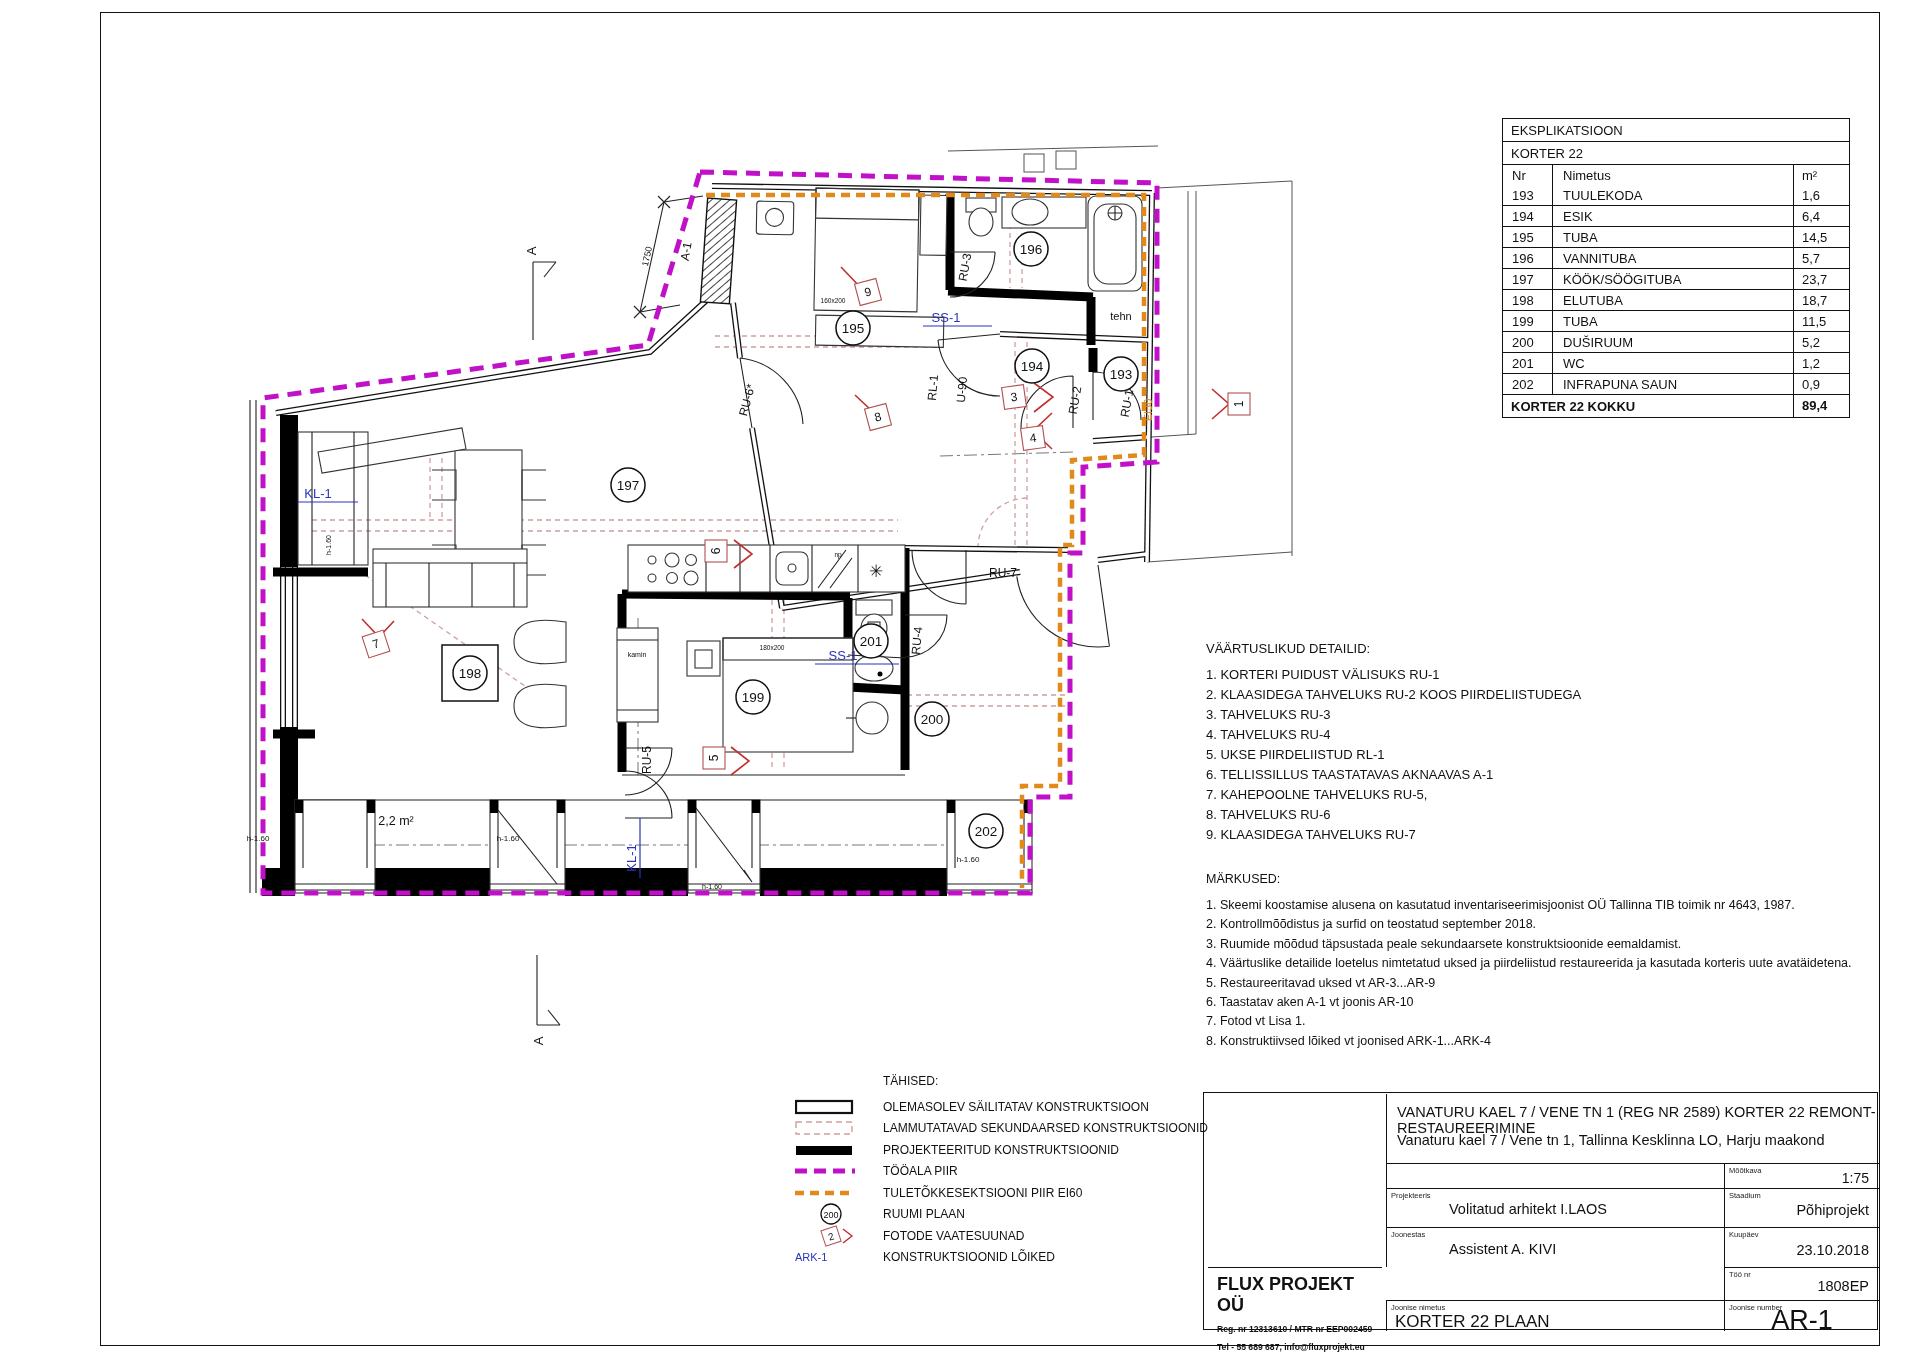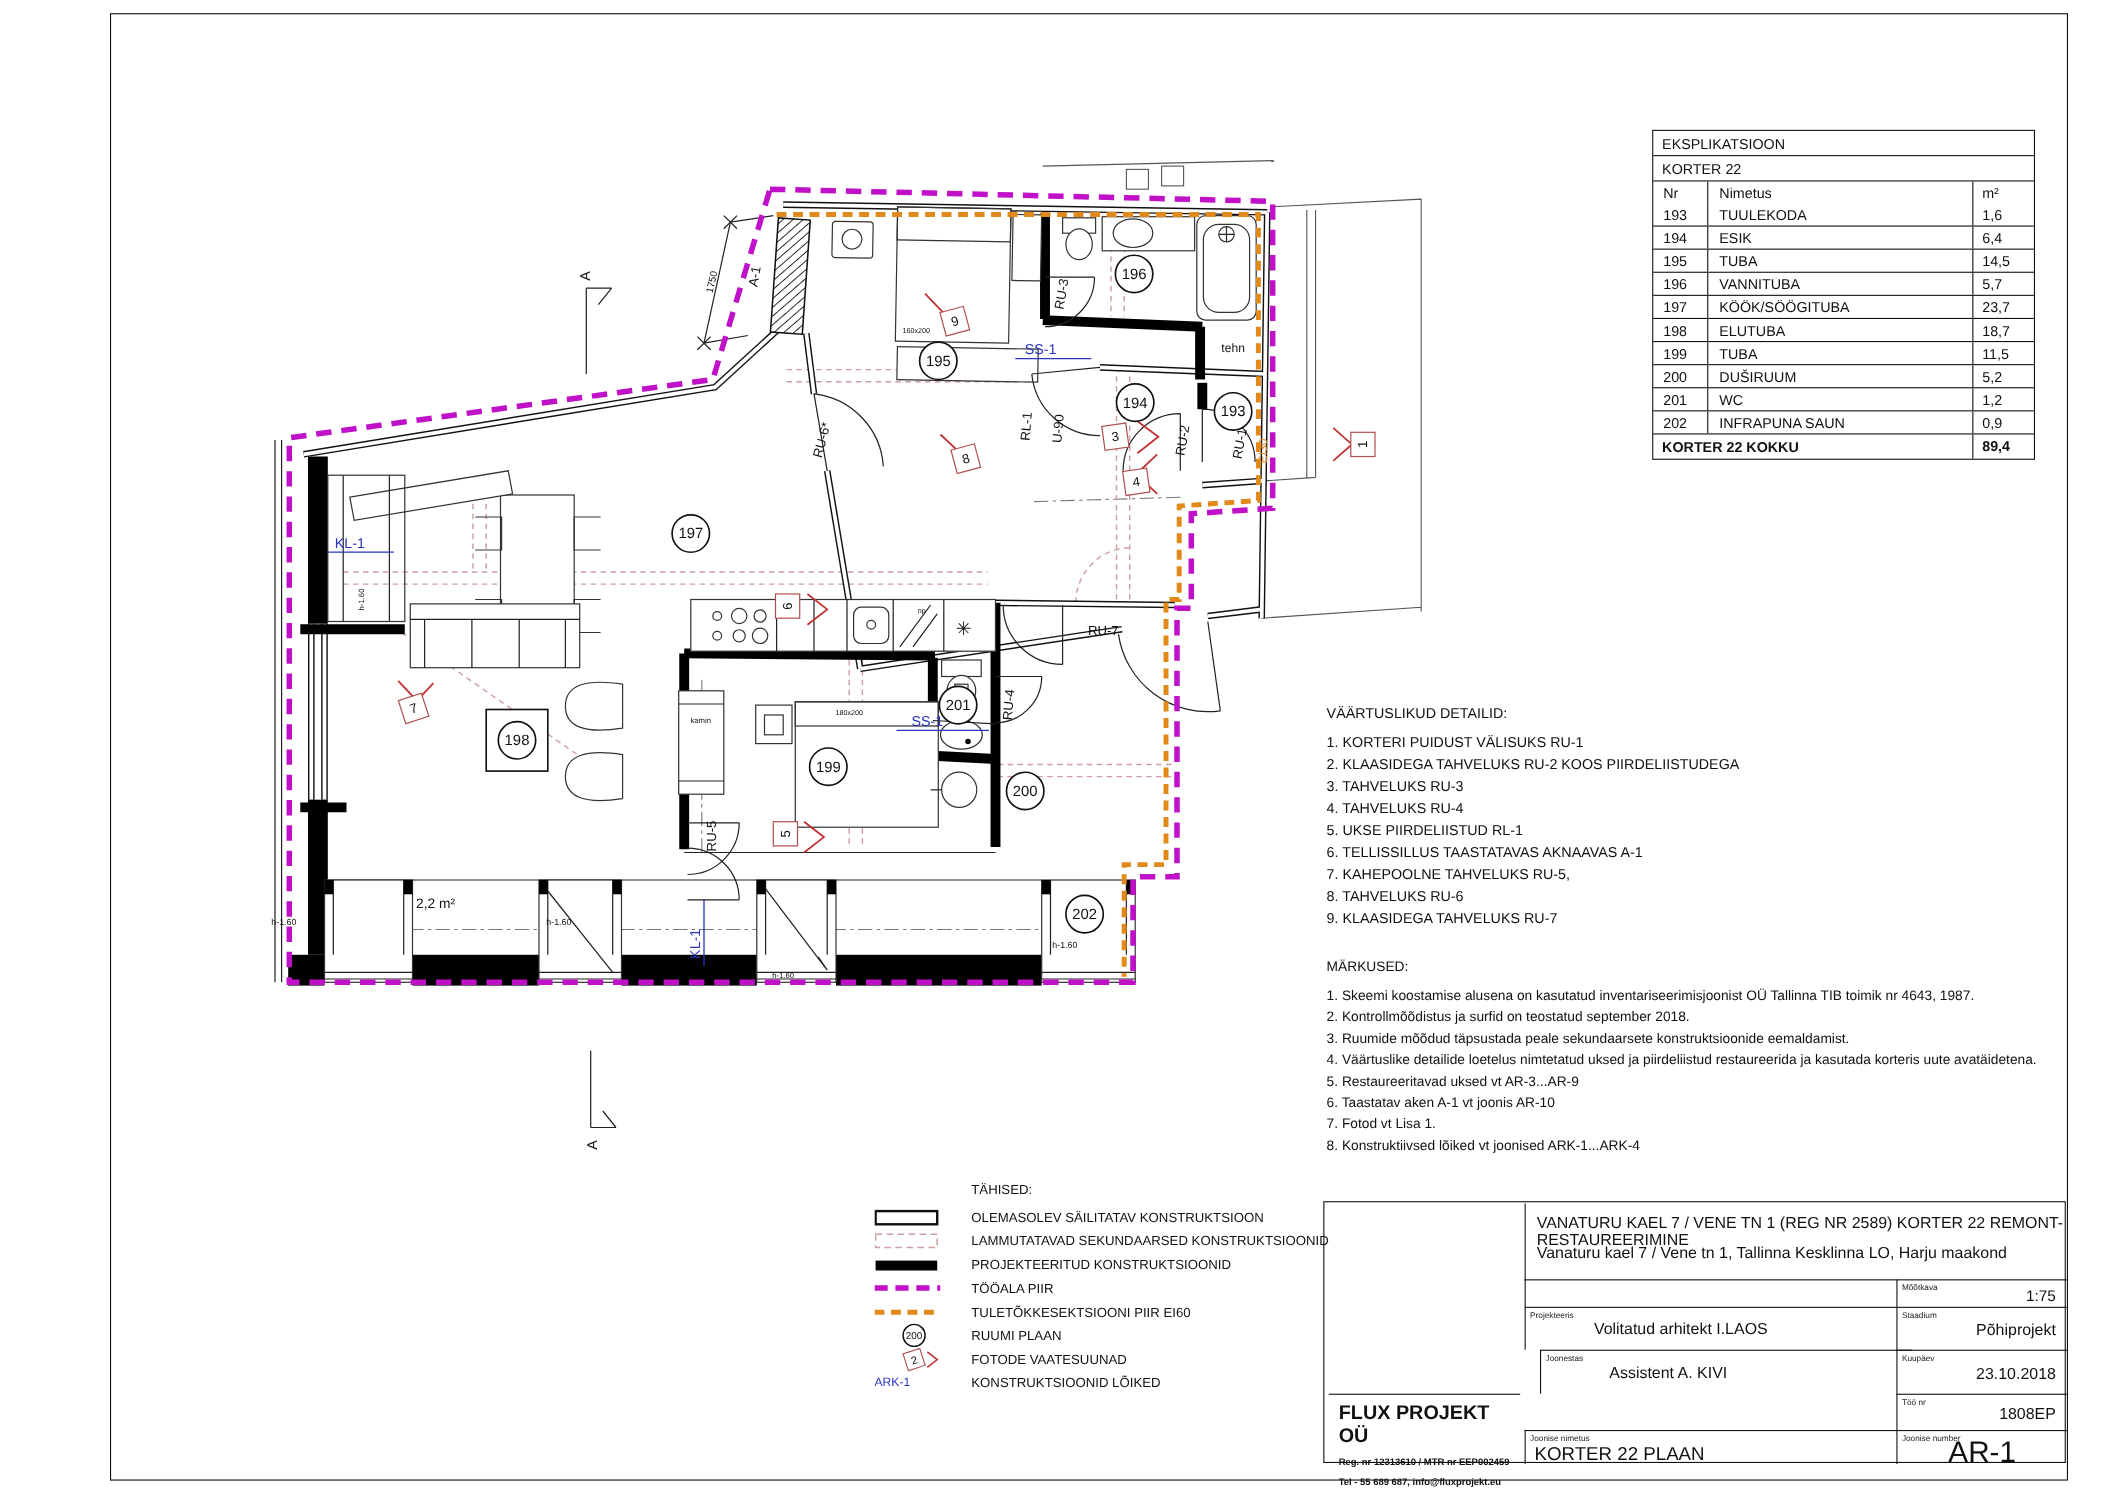--- a/index.html
+++ b/index.html
@@ -666,21 +666,21 @@
 
     <div class="cell" style="left:182px;top:95px;width:338px;height:39px;">
       <span class="cap">Projekteeris</span>
       <div class="v" style="left:62px;top:12px;">Volitatud arhitekt I.LAOS</div>
     </div>
     <div class="cell" style="left:520px;top:95px;width:155px;height:39px;">
       <span class="cap">Staadium</span>
       <div class="v" style="right:10px;top:13px;">Põhiprojekt</div>
     </div>
 
-    <div class="cell" style="left:196px;top:134px;width:338px;height:40px;text-align:center;">
+    <div class="cell" style="left:182px;top:134px;width:338px;height:40px;text-align:center;">
       <span class="cap">Joonestas</span>
       <div class="v" style="left:62px;top:13px;">Assistent A. KIVI</div>
     </div>
     <div class="cell" style="left:520px;top:134px;width:155px;height:40px;">
       <span class="cap">Kuupäev</span>
       <div class="v" style="right:10px;top:14px;">23.10.2018</div>
     </div>
 
     <div class="cell" style="left:520px;top:174px;width:155px;height:33px;">
       <span class="cap">Töö nr</span>

